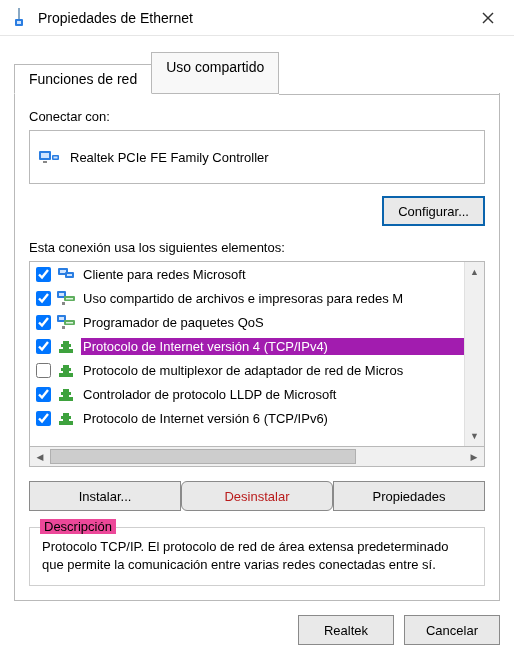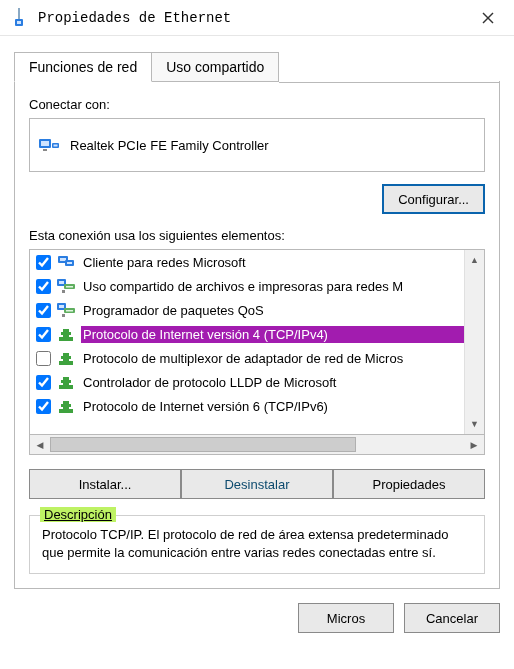--- a/index.html
+++ b/index.html
@@ -12,21 +12,20 @@
     height: 669px;
     overflow: hidden;
     color: #000;
   }
   .titlebar {
     height: 36px;
     display: flex;
     align-items: center;
     padding: 0 6px 0 10px;
     border-bottom: 1px solid #e6e6e6;
-    font-family: Liberation Mono, monospace;
   }
   .titlebar .icon {
     width: 18px; height: 22px;
     margin-right: 10px;
     display:flex; align-items:center; justify-content:center;
   }
   .titlebar .title {
     flex: 1;
     font-size: 14px;
   }
@@ -46,20 +45,21 @@
   .tab {
     padding: 6px 14px;
     border: 1px solid #b9b9b9;
     font-size: 14px;
     background: #fff;
     position: relative;
   }
   .tab.active {
     border-bottom-color: #fff;
     z-index: 2;
+    margin-top: 12px;
   }
   .tab.inactive {
     background: #f8f8f8;
     margin-left: -1px;
   }
   .tabline {
     border-bottom: 1px solid #b9b9b9;
     flex: 1;
     align-self: flex-end;
     margin-bottom: -1px;
@@ -91,22 +91,23 @@
     border: 1px solid #8a8a8a;
     background: #e9e9e9;
     font-family: inherit;
     font-size: 13px;
     cursor: pointer;
   }
   .btn.focus {
     border: 2px solid #0a64ad;
   }
   .btn[disabled] {
-    color: #0c4a6e;
+    color: #b91c1c;
     cursor: default;
+    border-radius: 6px;
   }
   .listbox {
     border: 1px solid #b9b9b9;
     height: 186px;
     overflow: hidden;
     position: relative;
   }
   .listrows {
     position: absolute;
     left:0; top:0; right:20px;
@@ -179,24 +180,23 @@
   .btnrow3 .btn { flex: 1; min-width: 0; }
   .groupbox {
     border: 1px solid #cfcfcf;
     margin-top: 16px;
     padding: 10px 12px 12px 12px;
     position: relative;
   }
   .groupbox .legend {
     position: absolute;
     top: -9px; left: 10px;
-    background: #bef264;
+    background: #ec4899;
     padding: 0 4px;
     font-size: 13px;
-    text-decoration: underline;
   }
   .desc-text {
     line-height: 1.35;
   }
   .footer {
     display:flex; justify-content:flex-end;
     gap: 10px;
     padding: 14px 14px 0 14px;
   }
   .footer .btn { min-width: 96px; }
@@ -357,15 +357,15 @@
     </div>
 
     <div class="groupbox">
       <span class="legend">Descripción</span>
       <div class="desc-text">Protocolo TCP/IP. El protocolo de red de área extensa predeterminado que permite la comunicación entre varias redes conectadas entre sí.</div>
     </div>
   </div>
 </div>
 
 <div class="footer">
-  <button class="btn">Micros</button>
+  <button class="btn">Realtek</button>
   <button class="btn">Cancelar</button>
 </div>
 
 </body></html>

